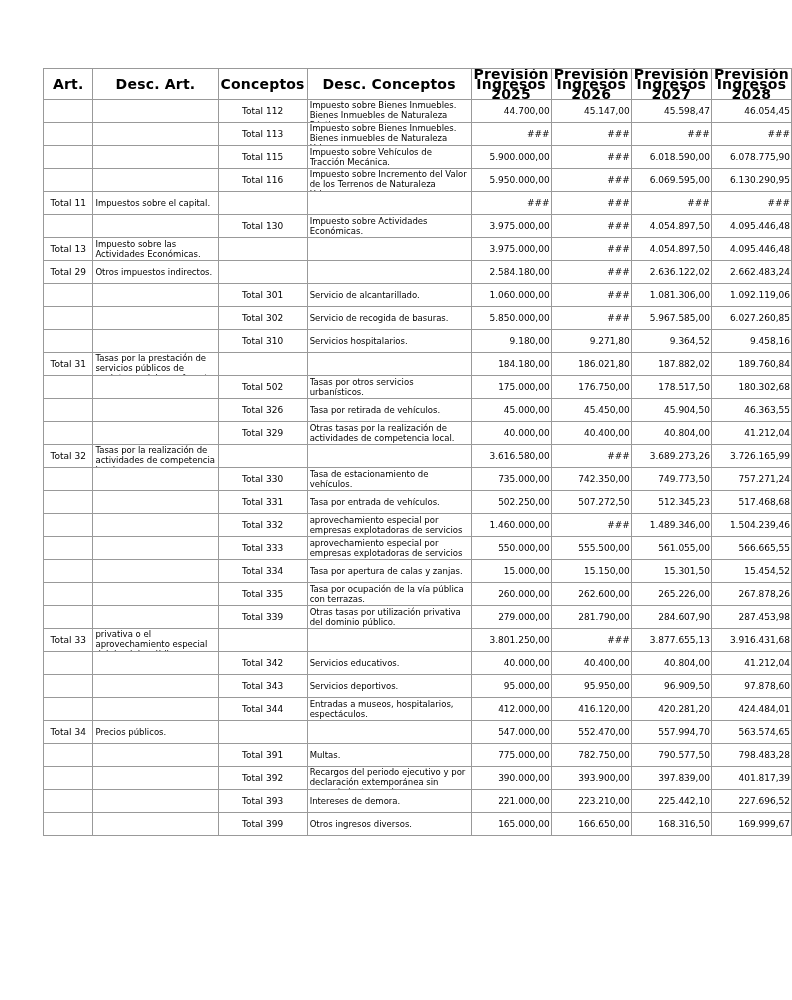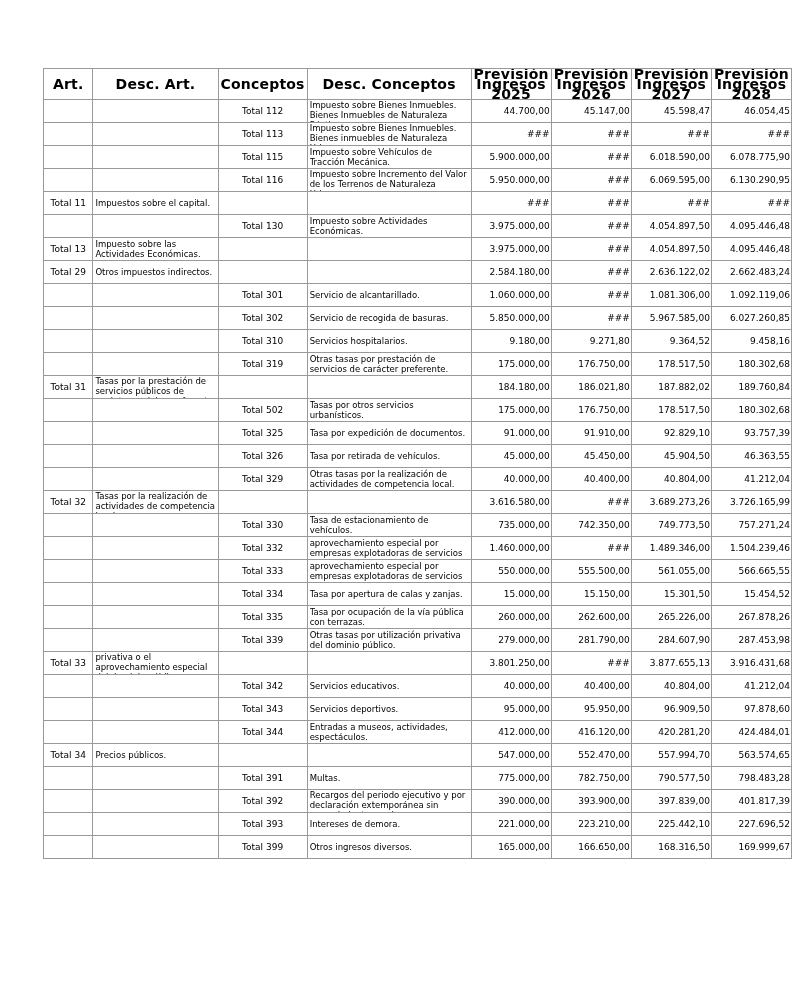--- a/index.html
+++ b/index.html
@@ -195,76 +195,48 @@
     <td class="con">Total 310</td>
     <td class="desc">
           <span class="clip">Servicios hospitalarios.</span>
         </td>
     <td class="num">9.180,00</td>
     <td class="num">9.271,80</td>
     <td class="num">9.364,52</td>
     <td class="num">9.458,16</td>
   </tr>
       <tr class="row">
-    <td class="art"></td>
-    <td class="desc">
-          <span class="clip"></span>
-        </td>
-    <td class="con">Total 319</td>
-    <td class="desc">
-          <span class="clip">Otras tasas por prestación de servicios de carácter preferente.</span>
+    <td class="art">Total 31</td>
+    <td class="desc">
+          <span class="clip">Tasas por la prestación de servicios públicos de carácter social y preferente.</span>
+        </td>
+    <td class="con"></td>
+    <td class="desc">
+          <span class="clip"></span>
+        </td>
+    <td class="num">184.180,00</td>
+    <td class="num">186.021,80</td>
+    <td class="num">187.882,02</td>
+    <td class="num">189.760,84</td>
+  </tr>
+      <tr class="row">
+    <td class="art"></td>
+    <td class="desc">
+          <span class="clip"></span>
+        </td>
+    <td class="con">Total 502</td>
+    <td class="desc">
+          <span class="clip">Tasas por otros servicios urbanísticos.</span>
         </td>
     <td class="num">175.000,00</td>
     <td class="num">176.750,00</td>
     <td class="num">178.517,50</td>
     <td class="num">180.302,68</td>
   </tr>
       <tr class="row">
-    <td class="art">Total 31</td>
-    <td class="desc">
-          <span class="clip">Tasas por la prestación de servicios públicos de carácter social y preferente.</span>
-        </td>
-    <td class="con"></td>
-    <td class="desc">
-          <span class="clip"></span>
-        </td>
-    <td class="num">184.180,00</td>
-    <td class="num">186.021,80</td>
-    <td class="num">187.882,02</td>
-    <td class="num">189.760,84</td>
-  </tr>
-      <tr class="row">
-    <td class="art"></td>
-    <td class="desc">
-          <span class="clip"></span>
-        </td>
-    <td class="con">Total 502</td>
-    <td class="desc">
-          <span class="clip">Tasas por otros servicios urbanísticos.</span>
-        </td>
-    <td class="num">175.000,00</td>
-    <td class="num">176.750,00</td>
-    <td class="num">178.517,50</td>
-    <td class="num">180.302,68</td>
-  </tr>
-      <tr class="row">
-    <td class="art"></td>
-    <td class="desc">
-          <span class="clip"></span>
-        </td>
-    <td class="con">Total 325</td>
-    <td class="desc">
-          <span class="clip">Tasa por expedición de documentos.</span>
-        </td>
-    <td class="num">91.000,00</td>
-    <td class="num">91.910,00</td>
-    <td class="num">92.829,10</td>
-    <td class="num">93.757,39</td>
-  </tr>
-      <tr class="row">
     <td class="art"></td>
     <td class="desc">
           <span class="clip"></span>
         </td>
     <td class="con">Total 326</td>
     <td class="desc">
           <span class="clip">Tasa por retirada de vehículos.</span>
         </td>
     <td class="num">45.000,00</td>
     <td class="num">45.450,00</td>
@@ -311,20 +283,34 @@
     <td class="num">735.000,00</td>
     <td class="num">742.350,00</td>
     <td class="num">749.773,50</td>
     <td class="num">757.271,24</td>
   </tr>
       <tr class="row">
     <td class="art"></td>
     <td class="desc">
           <span class="clip"></span>
         </td>
+    <td class="con">Total 331</td>
+    <td class="desc">
+          <span class="clip">Tasa por entrada de vehículos.</span>
+        </td>
+    <td class="num">502.250,00</td>
+    <td class="num">507.272,50</td>
+    <td class="num">512.345,23</td>
+    <td class="num">517.468,68</td>
+  </tr>
+      <tr class="row">
+    <td class="art"></td>
+    <td class="desc">
+          <span class="clip"></span>
+        </td>
     <td class="con">Total 332</td>
     <td class="desc">
           <span class="clip">aprovechamiento especial por empresas explotadoras de servicios</span>
         </td>
     <td class="num">1.460.000,00</td>
     <td class="num">###</td>
     <td class="num">1.489.346,00</td>
     <td class="num">1.504.239,46</td>
   </tr>
       <tr class="row">
@@ -425,21 +411,21 @@
     <td class="num">96.909,50</td>
     <td class="num">97.878,60</td>
   </tr>
       <tr class="row">
     <td class="art"></td>
     <td class="desc">
           <span class="clip"></span>
         </td>
     <td class="con">Total 344</td>
     <td class="desc">
-          <span class="clip">Entradas a museos, actividades, espectáculos.</span>
+          <span class="clip">Entradas a museos, hospitalarios, espectáculos.</span>
         </td>
     <td class="num">412.000,00</td>
     <td class="num">416.120,00</td>
     <td class="num">420.281,20</td>
     <td class="num">424.484,01</td>
   </tr>
       <tr class="row">
     <td class="art">Total 34</td>
     <td class="desc">
           <span class="clip">Precios públicos.</span>

